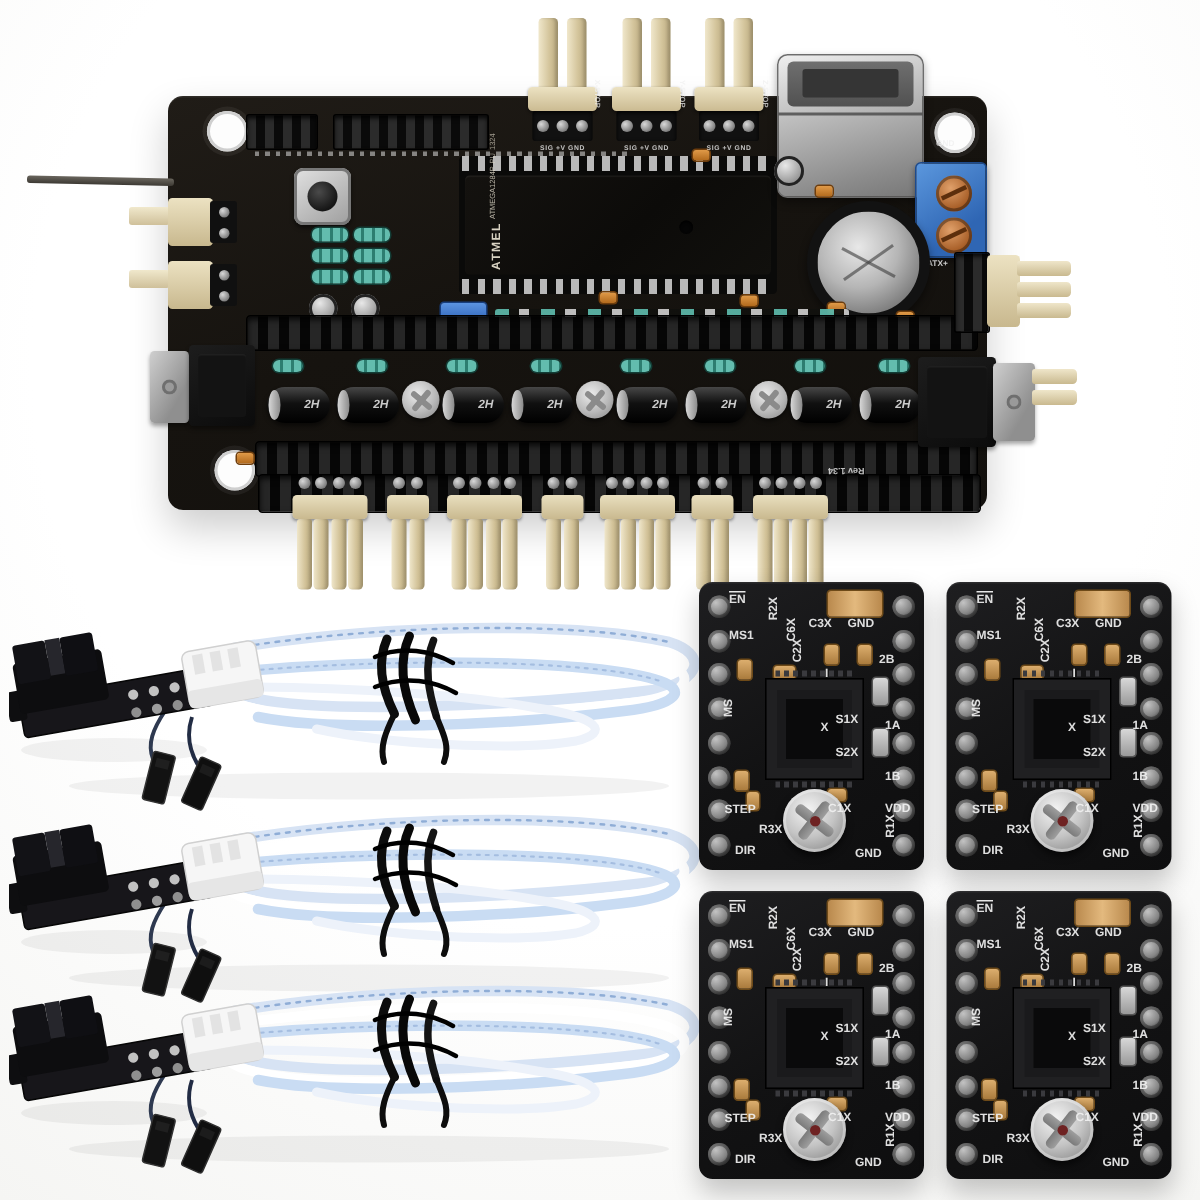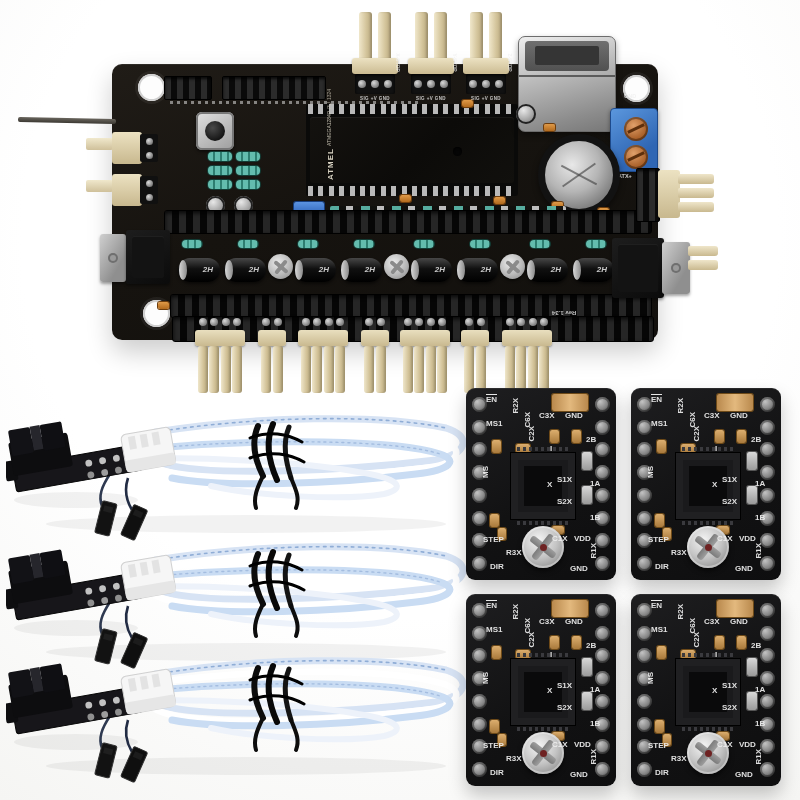--- a/index.html
+++ b/index.html
@@ -157,21 +157,21 @@
   .trimpot::after{content:"";position:absolute;left:50%;top:50%;width:7px;height:7px;margin:-3.5px;border-radius:50%;background:#6e2222;}
   .m-smd{position:absolute;border-radius:2px;background:linear-gradient(180deg,#dcae6e,#a97a3c);box-shadow:0 0 0 1px #6e4a18;}
   .m-smd.silver{background:linear-gradient(180deg,#d8d8d8,#9a9a9a);box-shadow:0 0 0 1px #555;}
   .m-big{left:86px;top:6px;width:36px;height:17px;background:linear-gradient(90deg,#b9894d,#e3b97e 50%,#b9894d);}
   .module .silk{font-size:8px;}
   .v-lb{writing-mode:vertical-rl;transform:rotate(180deg);}
   .lb-en{left:20px;top:6px;border-top:1px solid #e8e8e8;padding-top:1px}
   .lb-ms1{left:20px;top:32px}.lb-ms{left:16px;top:78px}.lb-step{left:17px;top:148px}.lb-dir{left:24px;top:175px}
   .lb-gndt{left:99px;top:24px}.lb-c3x{left:73px;top:24px}.lb-2b{left:120px;top:48px}
   .lb-1a{left:124px;top:92px}.lb-1b{left:124px;top:126px}
-  .lb-c1x{left:86px;top:147px}.lb-vdd{left:108px;top:147px}.lb-r1x{left:124px;top:155px}
+  .lb-c1x{left:86px;top:147px}.lb-vdd{left:124px;top:147px}.lb-r1x{left:124px;top:155px}
   .lb-gndb{left:104px;top:177px}.lb-c2x{left:62px;top:38px}.lb-r2x{left:46px;top:10px}.lb-c6x{left:58px;top:24px}
   .lb-s1x{left:91px;top:88px}.lb-s2x{left:91px;top:110px}.lb-r3x{left:40px;top:161px}
   .lb-i{left:84px;top:57px}.lb-x{left:81px;top:93px}
 
   
   .endstop{position:absolute;left:6px;width:470px;height:140px;}
   .pos-e1{top:402px}.pos-e2{top:530px}.pos-e3{top:644px}
 </style>
 </head>
 <body>

